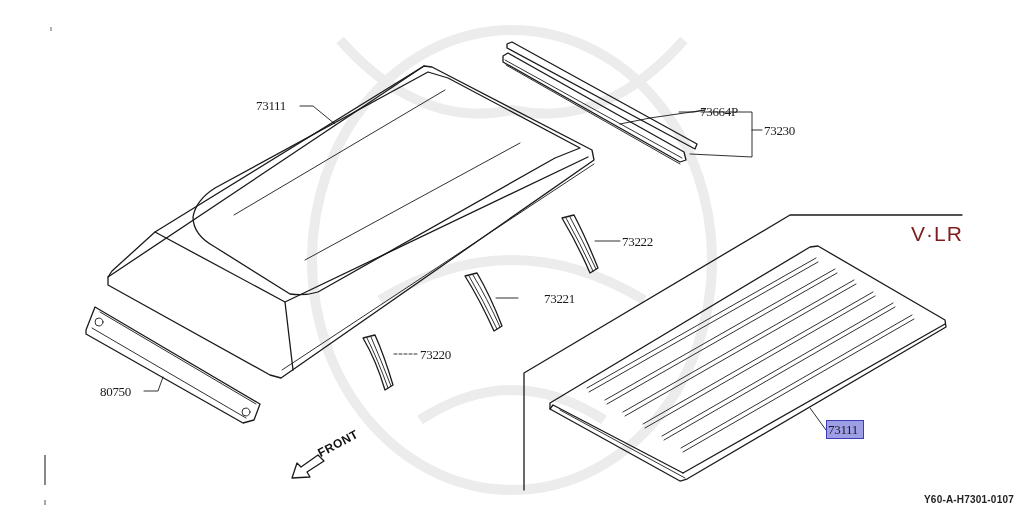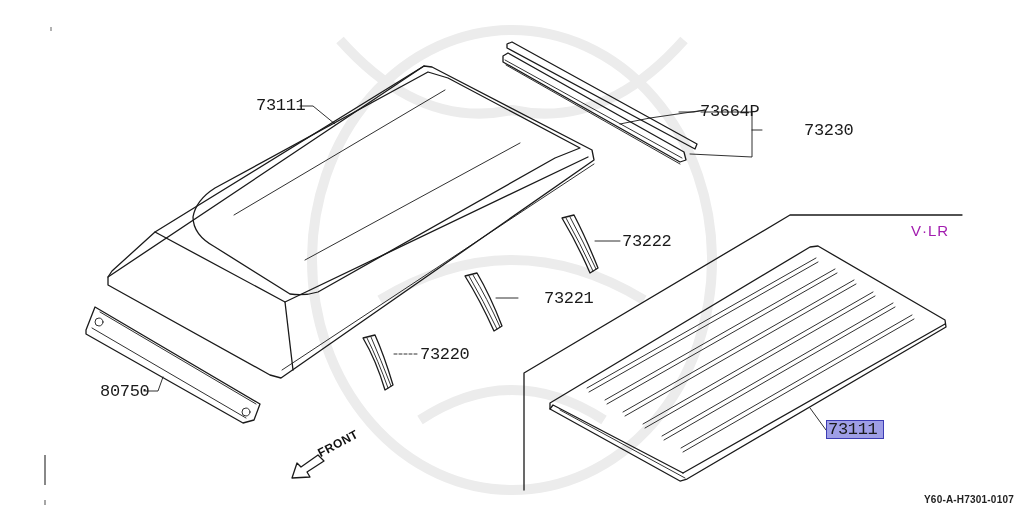--- a/index.html
+++ b/index.html
@@ -1,20 +1,20 @@
 <!DOCTYPE html>
 <html><head>
 <meta charset="utf-8">
 <style>
   html, body { margin: 0; padding: 0; background: #ffffff; }
   body { width: 1024px; height: 519px; overflow: hidden; position: relative; font-family: "Liberation Sans", sans-serif; }
   #diagram { position: absolute; left: 0; top: 0; width: 1024px; height: 519px; }
-  .part-label { position: absolute; font-family: Liberation Mono, monospace; font-size: 17px; color: #1a1a1a; letter-spacing: -0.3px; white-space: nowrap; line-height: 17px; cursor: pointer; }
+  .part-label { position: absolute; font-family: Liberation Serif, serif; font-size: 13px; color: #1a1a1a; letter-spacing: -0.3px; white-space: nowrap; line-height: 17px; cursor: pointer; }
   .part-label.highlighted { background: #9e9ee6; border: 1px solid #3c3cb4; padding: 0 5px 0 1px; }
-  .variant-label { position: absolute; font-size: 15px; color: #a21caf; letter-spacing: 1px; white-space: nowrap; }
+  .variant-label { position: absolute; font-size: 21px; color: #7f1d1d; letter-spacing: 1px; white-space: nowrap; }
   .front-label { position: absolute; font-size: 12px; font-weight: bold; color: #111; transform: rotate(-28deg); transform-origin: left bottom; white-space: nowrap; letter-spacing: 0.5px; }
   .diagram-code { position: absolute; font-size: 10px; font-weight: bold; color: #222; white-space: nowrap; letter-spacing: 0.2px; }
   .stroke { fill: none; stroke: #1a1a1a; stroke-width: 1.3; stroke-linejoin: round; stroke-linecap: round; }
   .thin { fill: none; stroke: #1a1a1a; stroke-width: 0.9; stroke-linecap: round; }
   .watermark { fill: none; stroke: #ececec; stroke-width: 10; }
 </style>
 </head>
 <body>
 
 <svg id="diagram" viewBox="0 0 1024 519" xmlns="http://www.w3.org/2000/svg">
@@ -102,21 +102,21 @@
     <path class="thin" d="M810 408 L826 430"></path>
   </g>
 
   <g>
     <path class="stroke" d="M292 478 L297 463 L301 467 L318 455 L324 461 L307 472 L310 477 Z"></path>
   </g>
 </svg>
 
 <div class="part-label" style="left:256px;top:97px;">73111</div>
 <div class="part-label" style="left:700px;top:103px;">73664P</div>
-<div class="part-label" style="left:804px;top:122px;">73230</div>
+<div class="part-label" style="left:764px;top:122px;">73230</div>
 <div class="part-label" style="left:622px;top:233px;">73222</div>
 <div class="part-label" style="left:544px;top:290px;">73221</div>
 <div class="part-label" style="left:420px;top:346px;">73220</div>
 <div class="part-label" style="left:100px;top:383px;">80750</div>
 <div class="part-label highlighted" style="left:826px;top:420px;">73111</div>
 
 <div class="variant-label" style="left:911px;top:222px;">V·LR</div>
 <div class="front-label" style="left:322px;top:446px;">FRONT</div>
 <div class="diagram-code" style="left:890px;top:494px;margin-left:34px;">Y60-A-H7301-0107</div>
 

